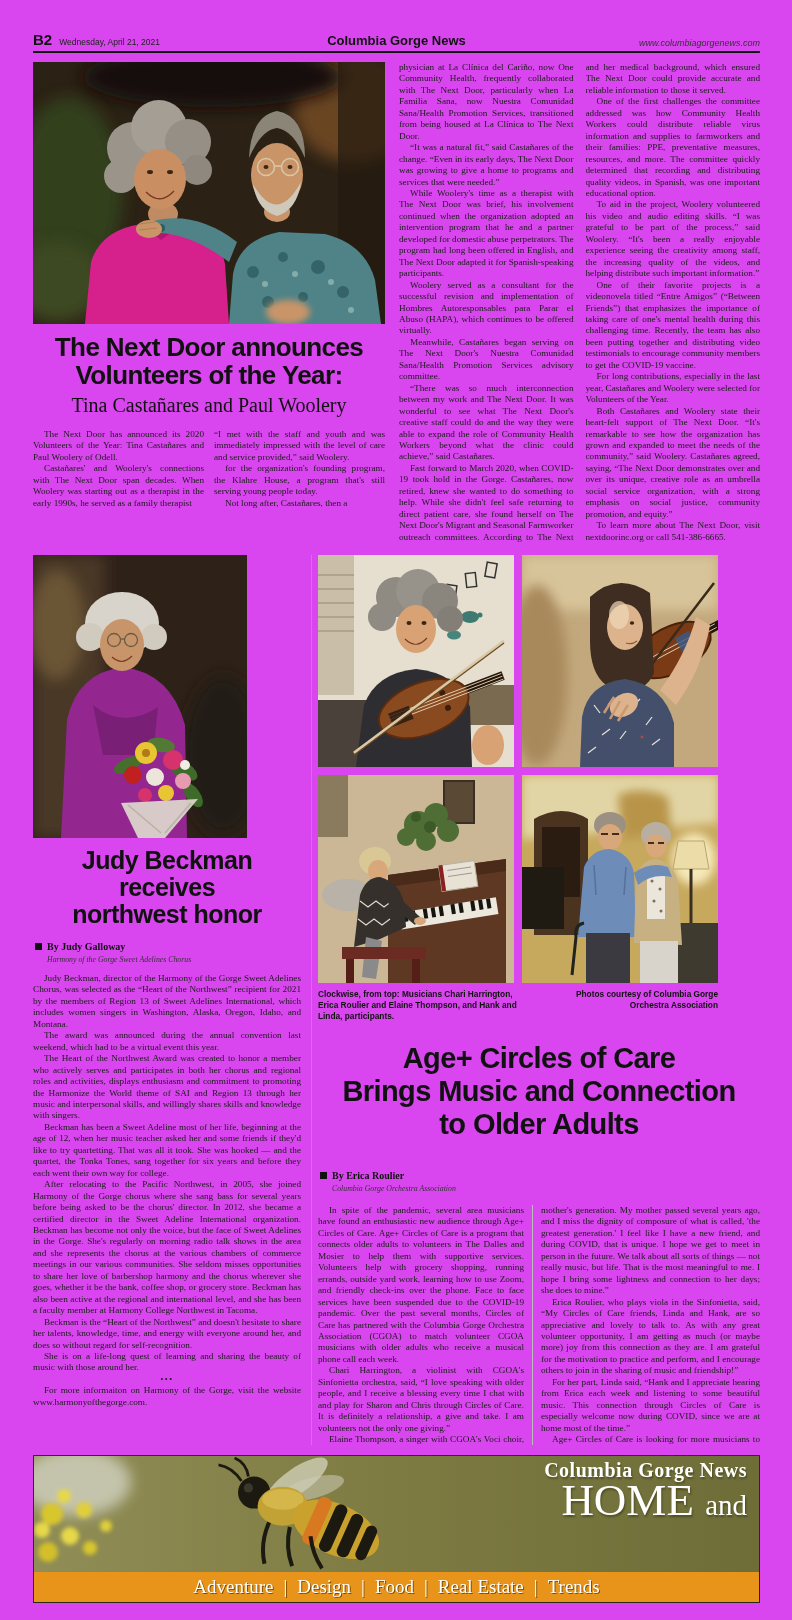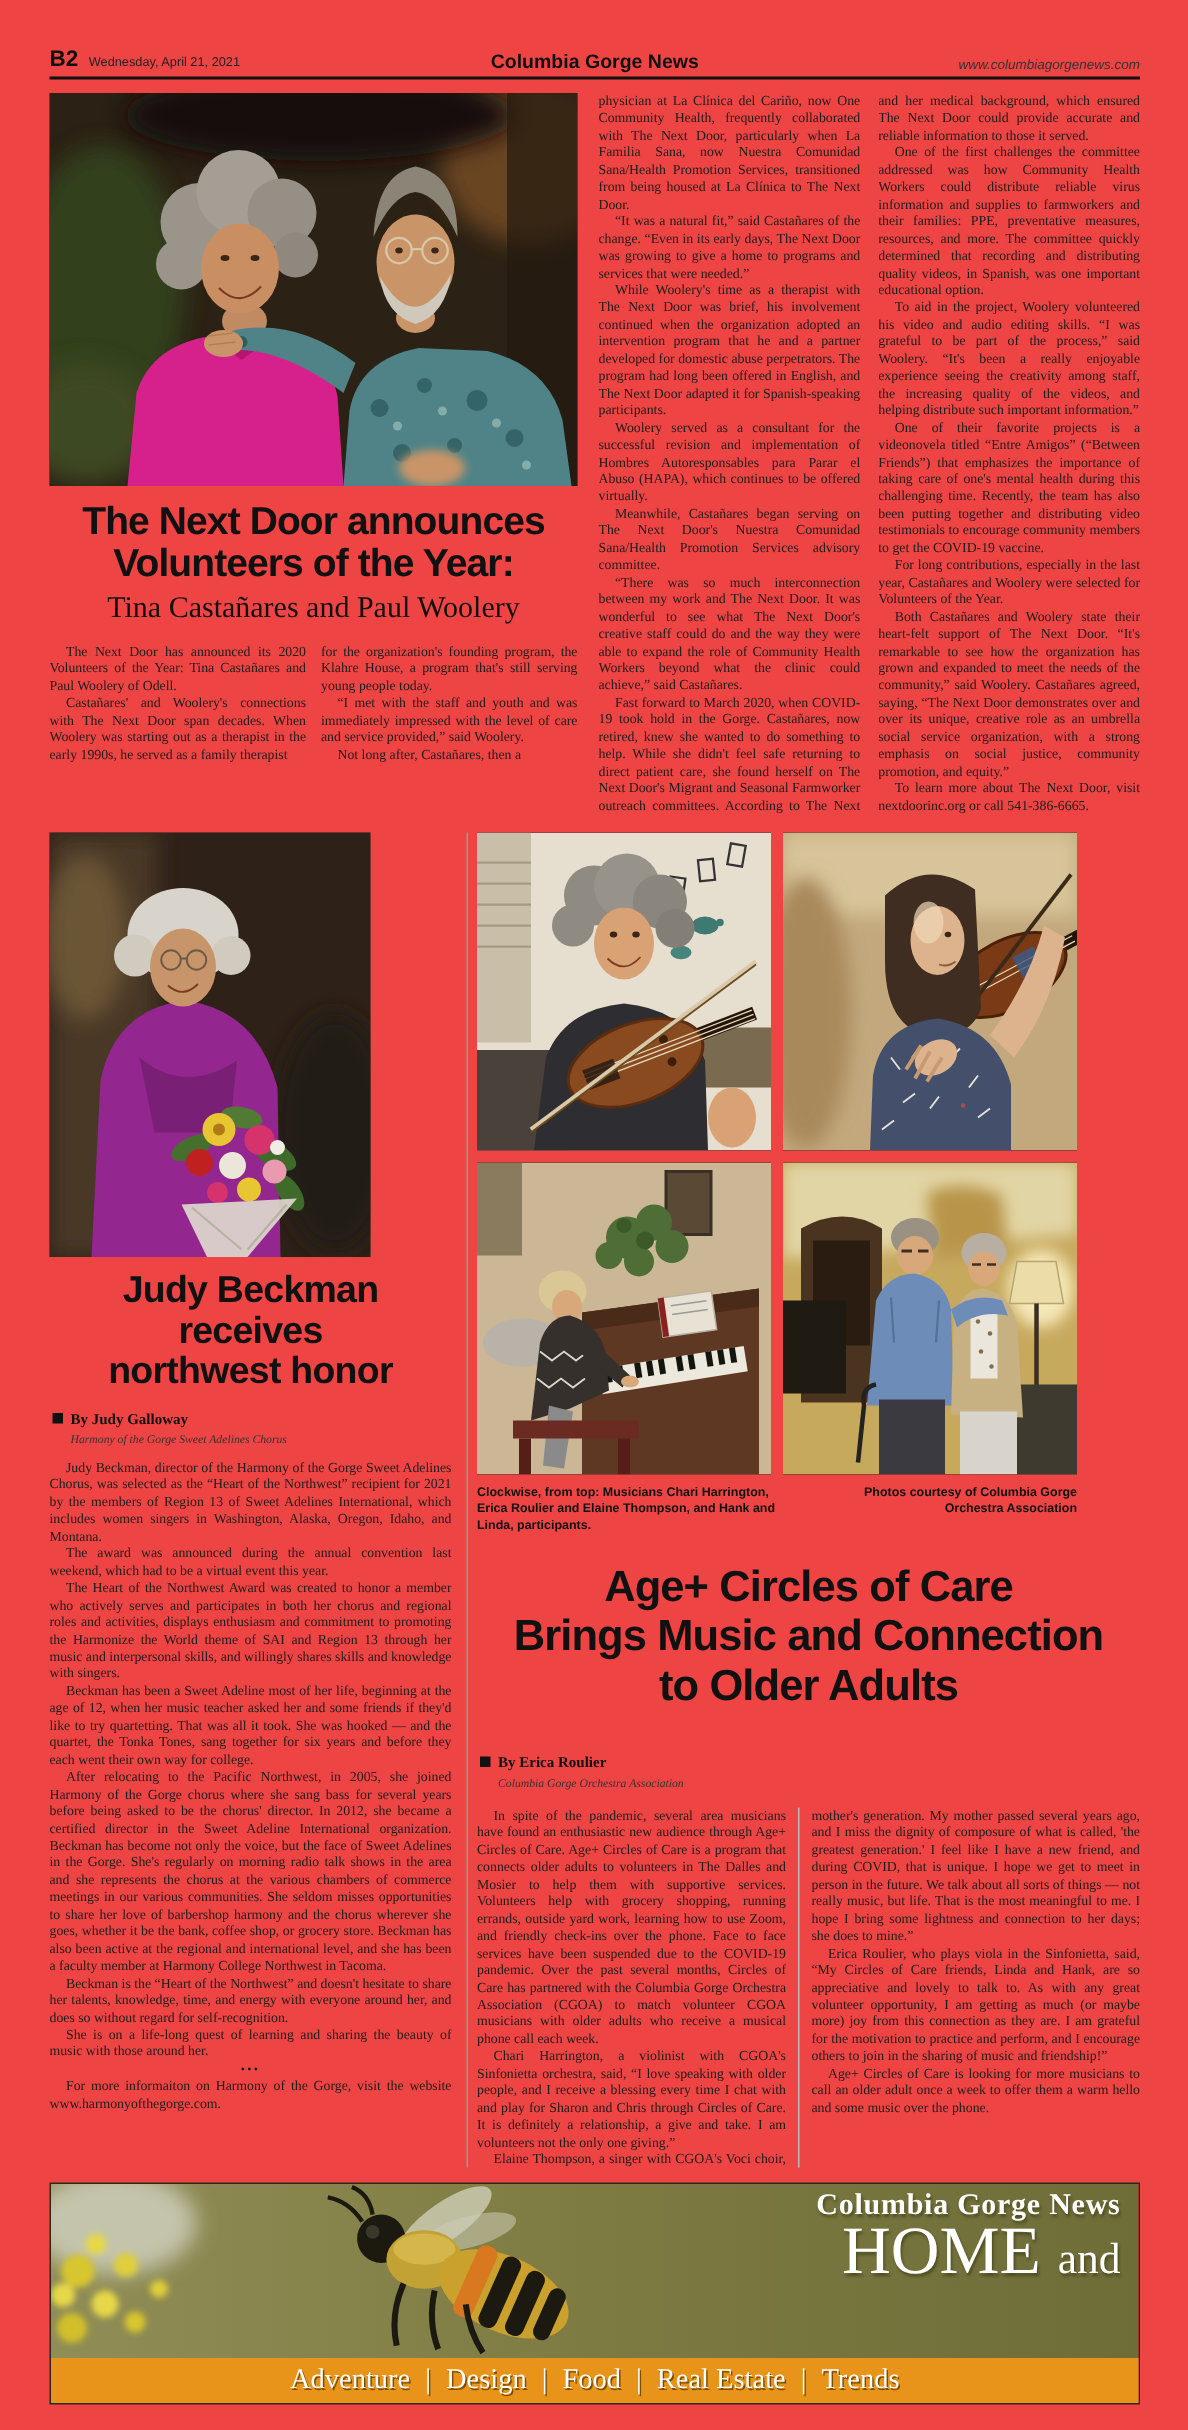--- a/index.html
+++ b/index.html
@@ -1,16 +1,16 @@
 <!DOCTYPE html>
 <html><head>
 <meta charset="utf-8">
 <style>
   html,body{margin:0;padding:0;background:#e8e8e8;}
-  .page{position:relative;width:792px;height:1620px;background:#ef4444;margin:0 auto;
+  .page{position:relative;width:792px;height:1620px;background:#d946ef;margin:0 auto;
         font-family:"Liberation Serif",serif;color:#1a1a1a;overflow:hidden;}
 
   
   .hdr{position:absolute;top:26px;left:33px;width:727px;height:22px;
        display:flex;align-items:flex-end;border-bottom:2px solid #111;padding-bottom:3px;}
   .hdr-left{display:flex;align-items:baseline;gap:7px;flex:1;}
   .hdr-pageno{font-family:"Liberation Sans",sans-serif;font-weight:bold;font-size:15px;color:#111;}
   .hdr-date{font-family:"Liberation Sans",sans-serif;font-size:8.5px;color:#222;}
   .hdr-mast{flex:1;text-align:center;font-family:"Liberation Sans",sans-serif;font-weight:bold;font-size:13px;color:#111;}
   .hdr-site{flex:1;text-align:right;font-style:italic;font-size:9px;color:#333;font-family:Liberation Sans, sans-serif;}
@@ -162,22 +162,22 @@
         </svg>
       </div>
       <h1 class="a1-head"><span>The Next Door announces</span><br><span>Volunteers of the Year:</span></h1>
       <h2 class="a1-sub">Tina Castañares and Paul Woolery</h2>
       <div class="a1-cols">
         <div class="coltext">
             <p>The Next Door has announced its 2020 Volunteers of the Year: Tina Castañares and Paul Woolery of Odell.</p>
             <p>Castañares' and Woolery's connections with The Next Door span decades. When Woolery was starting out as a therapist in the early 1990s, he served as a family therapist</p>
           </div>
         <div class="coltext cont">
+            <p>“I met with the staff and youth and was immediately impressed with the level of care and service provided,” said Woolery.</p>
             <p>for the organization's founding program, the Klahre House, a program that's still serving young people today.</p>
-            <p>“I met with the staff and youth and was immediately impressed with the level of care and service provided,” said Woolery.</p>
             <p>Not long after, Castañares, then a</p>
           </div>
       </div>
     </div>
     <div class="a1-right">
       <div class="coltext cont">
           <p>physician at La Clínica del Cariño, now One Community Health, frequently collaborated with The Next Door, particularly when La Familia Sana, now Nuestra Comunidad Sana/Health Promotion Services, transitioned from being housed at La Clínica to The Next Door.</p>
           <p>“It was a natural fit,” said Castañares of the change. “Even in its early days, The Next Door was growing to give a home to programs and services that were needed.”</p>
           <p>While Woolery's time as a therapist with The Next Door was brief, his involvement continued when the organization adopted an intervention program that he and a partner developed for domestic abuse perpetrators. The program had long been offered in English, and The Next Door adapted it for Spanish-speaking participants.</p>
           <p>Woolery served as a consultant for the successful revision and implementation of Hombres Autoresponsables para Parar el Abuso (HAPA), which continues to be offered virtually.</p>
@@ -485,20 +485,21 @@
       <div class="age-cols">
         <div class="coltext age-c1">
             <p>In spite of the pandemic, several area musicians have found an enthusiastic new audience through Age+ Circles of Care. Age+ Circles of Care is a program that connects older adults to volunteers in The Dalles and Mosier to help them with supportive services. Volunteers help with grocery shopping, running errands, outside yard work, learning how to use Zoom, and friendly check-ins over the phone. Face to face services have been suspended due to the COVID-19 pandemic. Over the past several months, Circles of Care has partnered with the Columbia Gorge Orchestra Association (CGOA) to match volunteer CGOA musicians with older adults who receive a musical phone call each week.</p>
             <p>Chari Harrington, a violinist with CGOA's Sinfonietta orchestra, said, “I love speaking with older people, and I receive a blessing every time I chat with and play for Sharon and Chris through Circles of Care.  It is definitely a relationship, a give and take. I am volunteers not the only one giving.”</p>
             <p>Elaine Thompson, a singer with CGOA's Voci choir, plays piano for her Circles of Care friend. “What a gift to me to be able to play music for someone who is willing to listen! It is also very meaningful to be talking to someone of my</p>
           </div>
         <div class="vrule2"></div>
         <div class="coltext cont age-c2">
             <p>mother's generation. My mother passed several years ago, and I miss the dignity of composure of what is called, 'the greatest generation.' I feel like I have a new friend, and during COVID, that is unique. I hope we get to meet in person in the future. We talk about all sorts of things — not really music, but life. That is the most meaningful to me. I hope I bring some lightness and connection to her days; she does to mine.”</p>
             <p>Erica Roulier, who plays viola in the Sinfonietta, said, “My Circles of Care friends, Linda and Hank, are so appreciative and lovely to talk to.  As with any great volunteer opportunity, I am getting as much (or maybe more) joy from this connection as they are. I am grateful for the motivation to practice and perform, and I encourage others to join in the sharing of music and friendship!”</p>
+            <p>For her part, Linda said, “Hank and I appreciate hearing from Erica each week and listening to some beautiful music.  This connection through Circles of Care is especially welcome now during COVID, since we are at home most of the time.”</p>
             <p>Age+ Circles of Care is looking for more musicians to call an older adult once a week to offer them a warm hello and some music over the phone.</p>
           </div>
       </div>
     </div>
   </div>
 
   <div class="banner">
     <div class="banner-main">
       <svg viewBox="0 0 725 116" preserveAspectRatio="none" aria-hidden="true">
         <defs>

